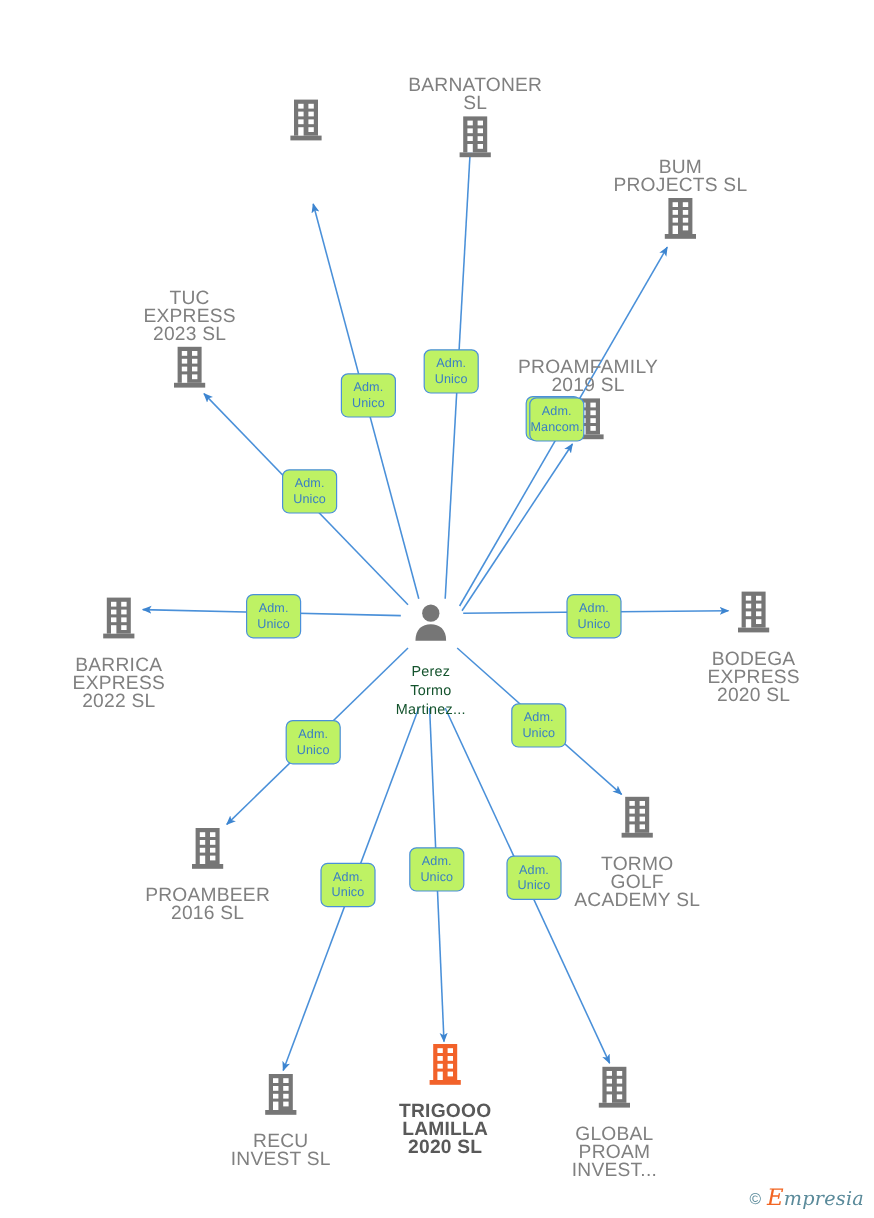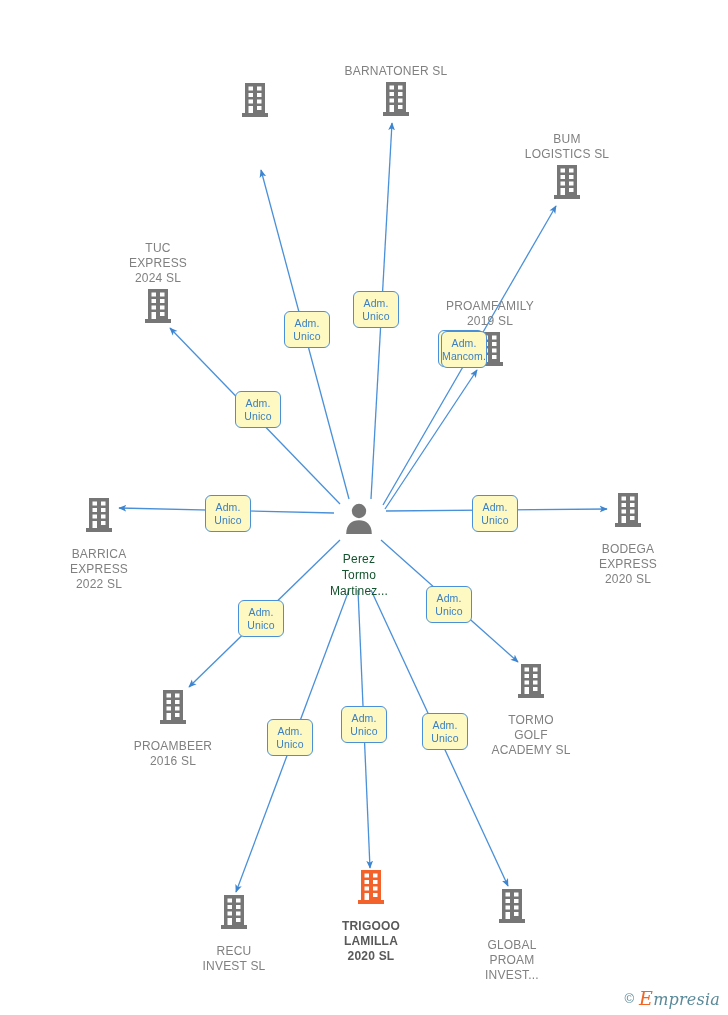--- a/index.html
+++ b/index.html
@@ -33,21 +33,21 @@
     text-align: center;
     line-height: 1;
   }
   .node .icon-wrap {
     display: block;
     height: 38px;
     line-height: 0;
   }
   .node .label {
     display: block;
-    font-size: 12px;
+    font-size: 16px;
     color: #808080;
     letter-spacing: 0.2px;
     line-height: 15px;
     white-space: pre-line;
   }
   .node.label-above .label {
     margin-bottom: 2px;
   }
   .node.label-below .label {
     margin-top: 12px;
@@ -61,21 +61,21 @@
     font-size: 12px;
     line-height: 16px;
   }
   .edge-label {
     position: absolute;
     width: 46px;
     height: 37px;
     margin-left: -23px;
     margin-top: -18.5px;
     box-sizing: border-box;
-    background: #fef9c3;
+    background: #bef264;
     border: 1.5px solid #4a90d9;
     border-radius: 6px;
     color: #3a7fc4;
     font-size: 10.5px;
     line-height: 13px;
     text-align: center;
     padding-top: 5px;
     white-space: pre-line;
     letter-spacing: 0.1px;
   }
@@ -156,38 +156,38 @@
             <rect x="8.5" y="11" width="4.5" height="4" fill="#ffffff"></rect>
             <rect x="17" y="11" width="4.5" height="4" fill="#ffffff"></rect>
             <rect x="8.5" y="17.5" width="4.5" height="4" fill="#ffffff"></rect>
             <rect x="17" y="17.5" width="4.5" height="4" fill="#ffffff"></rect>
             <rect x="8.5" y="24" width="4.5" height="7" fill="#ffffff"></rect>
             <rect x="17" y="24" width="4.5" height="4" fill="#ffffff"></rect>
           </svg></span>
       </div>
       <div class="node label-above" style="left: 567px; top: 132px;">
         <span class="label">BUM
-LOGISTICS SL</span>
+PROJECTS SL</span>
         <span class="icon-wrap"><svg width="30" height="36" viewBox="0 0 30 36">
             <rect x="5" y="1" width="20" height="30" fill="#767676"></rect>
             <rect x="2" y="31" width="26" height="4" fill="#767676"></rect>
             <rect x="8.5" y="4.5" width="4.5" height="4" fill="#ffffff"></rect>
             <rect x="17" y="4.5" width="4.5" height="4" fill="#ffffff"></rect>
             <rect x="8.5" y="11" width="4.5" height="4" fill="#ffffff"></rect>
             <rect x="17" y="11" width="4.5" height="4" fill="#ffffff"></rect>
             <rect x="8.5" y="17.5" width="4.5" height="4" fill="#ffffff"></rect>
             <rect x="17" y="17.5" width="4.5" height="4" fill="#ffffff"></rect>
             <rect x="8.5" y="24" width="4.5" height="7" fill="#ffffff"></rect>
             <rect x="17" y="24" width="4.5" height="4" fill="#ffffff"></rect>
           </svg></span>
       </div>
       <div class="node label-above" style="left: 158px; top: 241px;">
         <span class="label">TUC
 EXPRESS
-2024  SL</span>
+2023  SL</span>
         <span class="icon-wrap"><svg width="30" height="36" viewBox="0 0 30 36">
             <rect x="5" y="1" width="20" height="30" fill="#767676"></rect>
             <rect x="2" y="31" width="26" height="4" fill="#767676"></rect>
             <rect x="8.5" y="4.5" width="4.5" height="4" fill="#ffffff"></rect>
             <rect x="17" y="4.5" width="4.5" height="4" fill="#ffffff"></rect>
             <rect x="8.5" y="11" width="4.5" height="4" fill="#ffffff"></rect>
             <rect x="17" y="11" width="4.5" height="4" fill="#ffffff"></rect>
             <rect x="8.5" y="17.5" width="4.5" height="4" fill="#ffffff"></rect>
             <rect x="17" y="17.5" width="4.5" height="4" fill="#ffffff"></rect>
             <rect x="8.5" y="24" width="4.5" height="7" fill="#ffffff"></rect>

